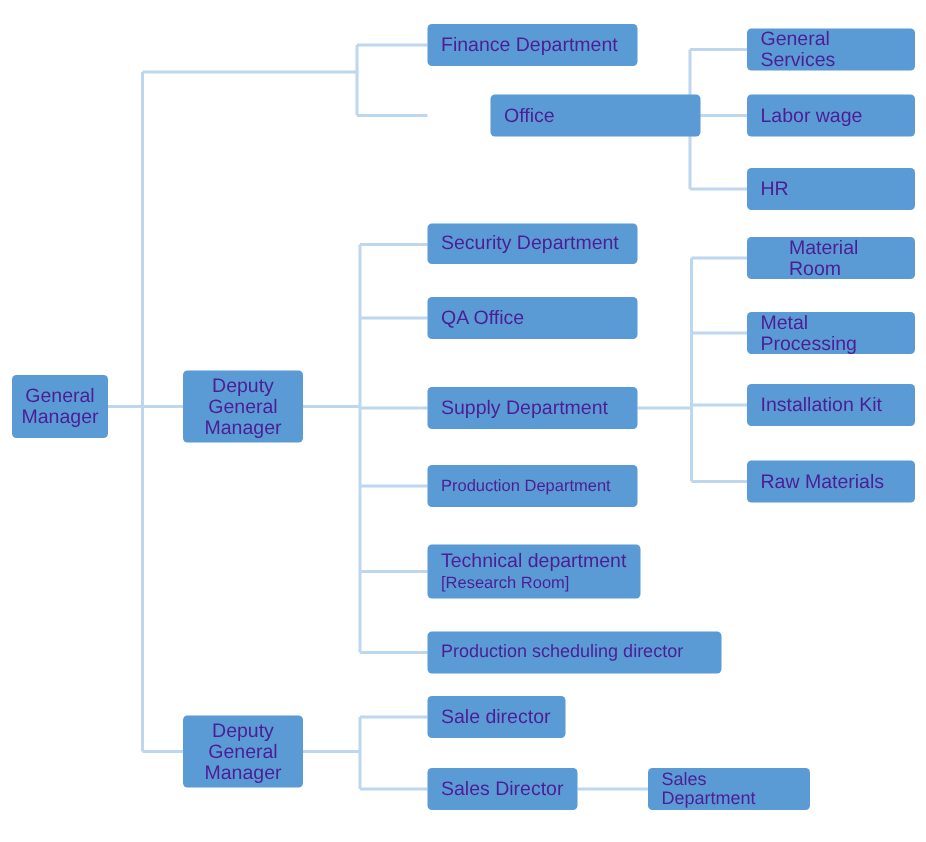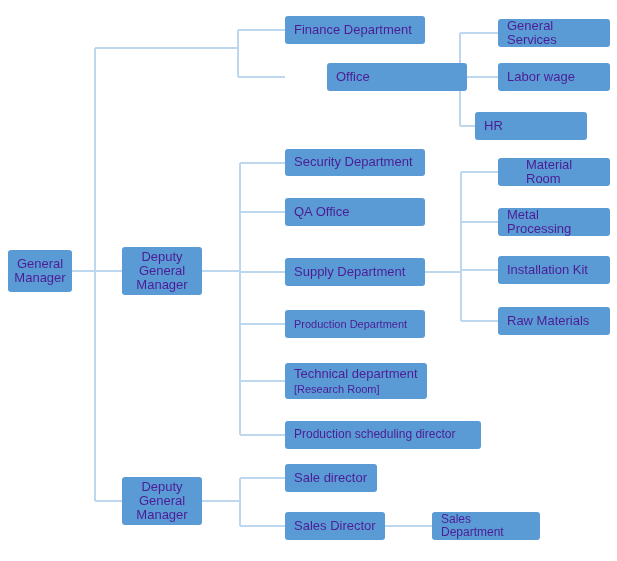--- a/index.html
+++ b/index.html
@@ -66,21 +66,21 @@
   .n-qa        { left: 285px; top: 198px; width: 140px; height: 28px; }
   .n-supply    { left: 285px; top: 258px; width: 140px; height: 28px; }
   .n-proddept  { left: 285px; top: 310px; width: 140px; height: 28px; }
   .n-tech      { left: 285px; top: 363px; width: 142px; height: 36px; }
   .n-psd       { left: 285px; top: 421px; width: 196px; height: 28px; }
   .n-salesup   { left: 285px; top: 464px; width: 92px;  height: 28px; }
   .n-salesdir  { left: 285px; top: 512px; width: 100px; height: 28px; }
 
   .n-gensvc    { left: 498px; top: 19px;  width: 112px; height: 28px; }
   .n-laborwage { left: 498px; top: 63px;  width: 112px; height: 28px; }
-  .n-hr        { left: 475px; top: 112px; width: 112px; height: 28px; }
+  .n-hr        { left: 498px; top: 112px; width: 112px; height: 28px; }
   .n-matroom   { left: 498px; top: 158px; width: 112px; height: 28px; padding-left: 28px; }
   .n-metalproc { left: 498px; top: 208px; width: 112px; height: 28px; }
   .n-instkit   { left: 498px; top: 256px; width: 112px; height: 28px; }
   .n-rawmat    { left: 498px; top: 307px; width: 112px; height: 28px; }
   .n-salesdept { left: 432px; top: 512px; width: 108px; height: 28px; }
 </style>
 </head>
 <body>
 
 <div class="canvas">

